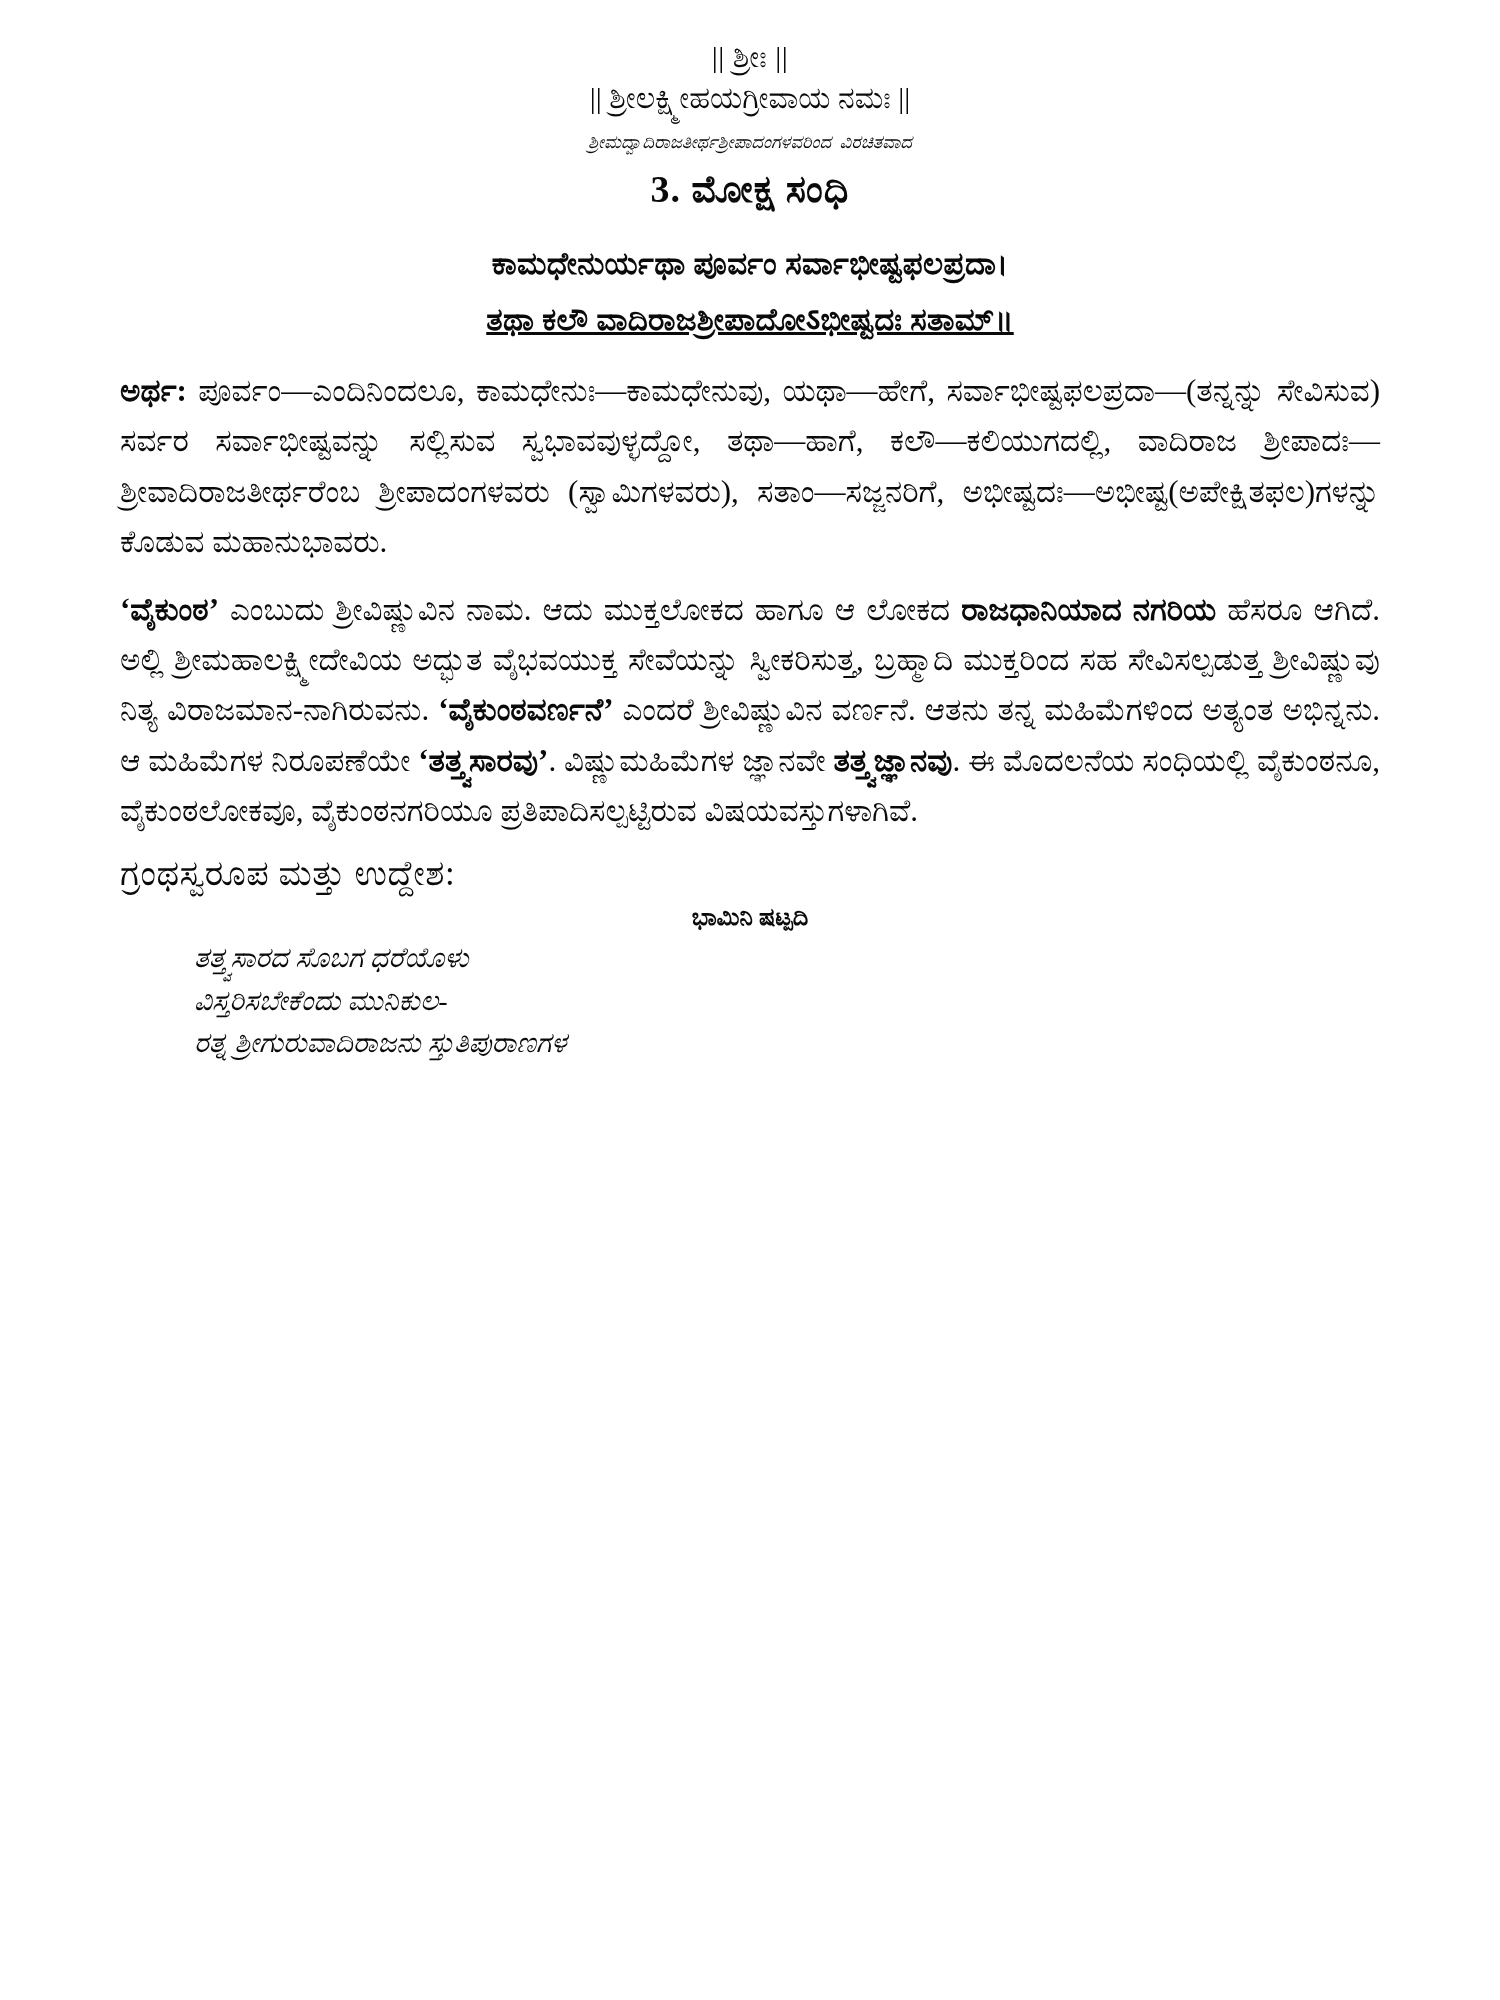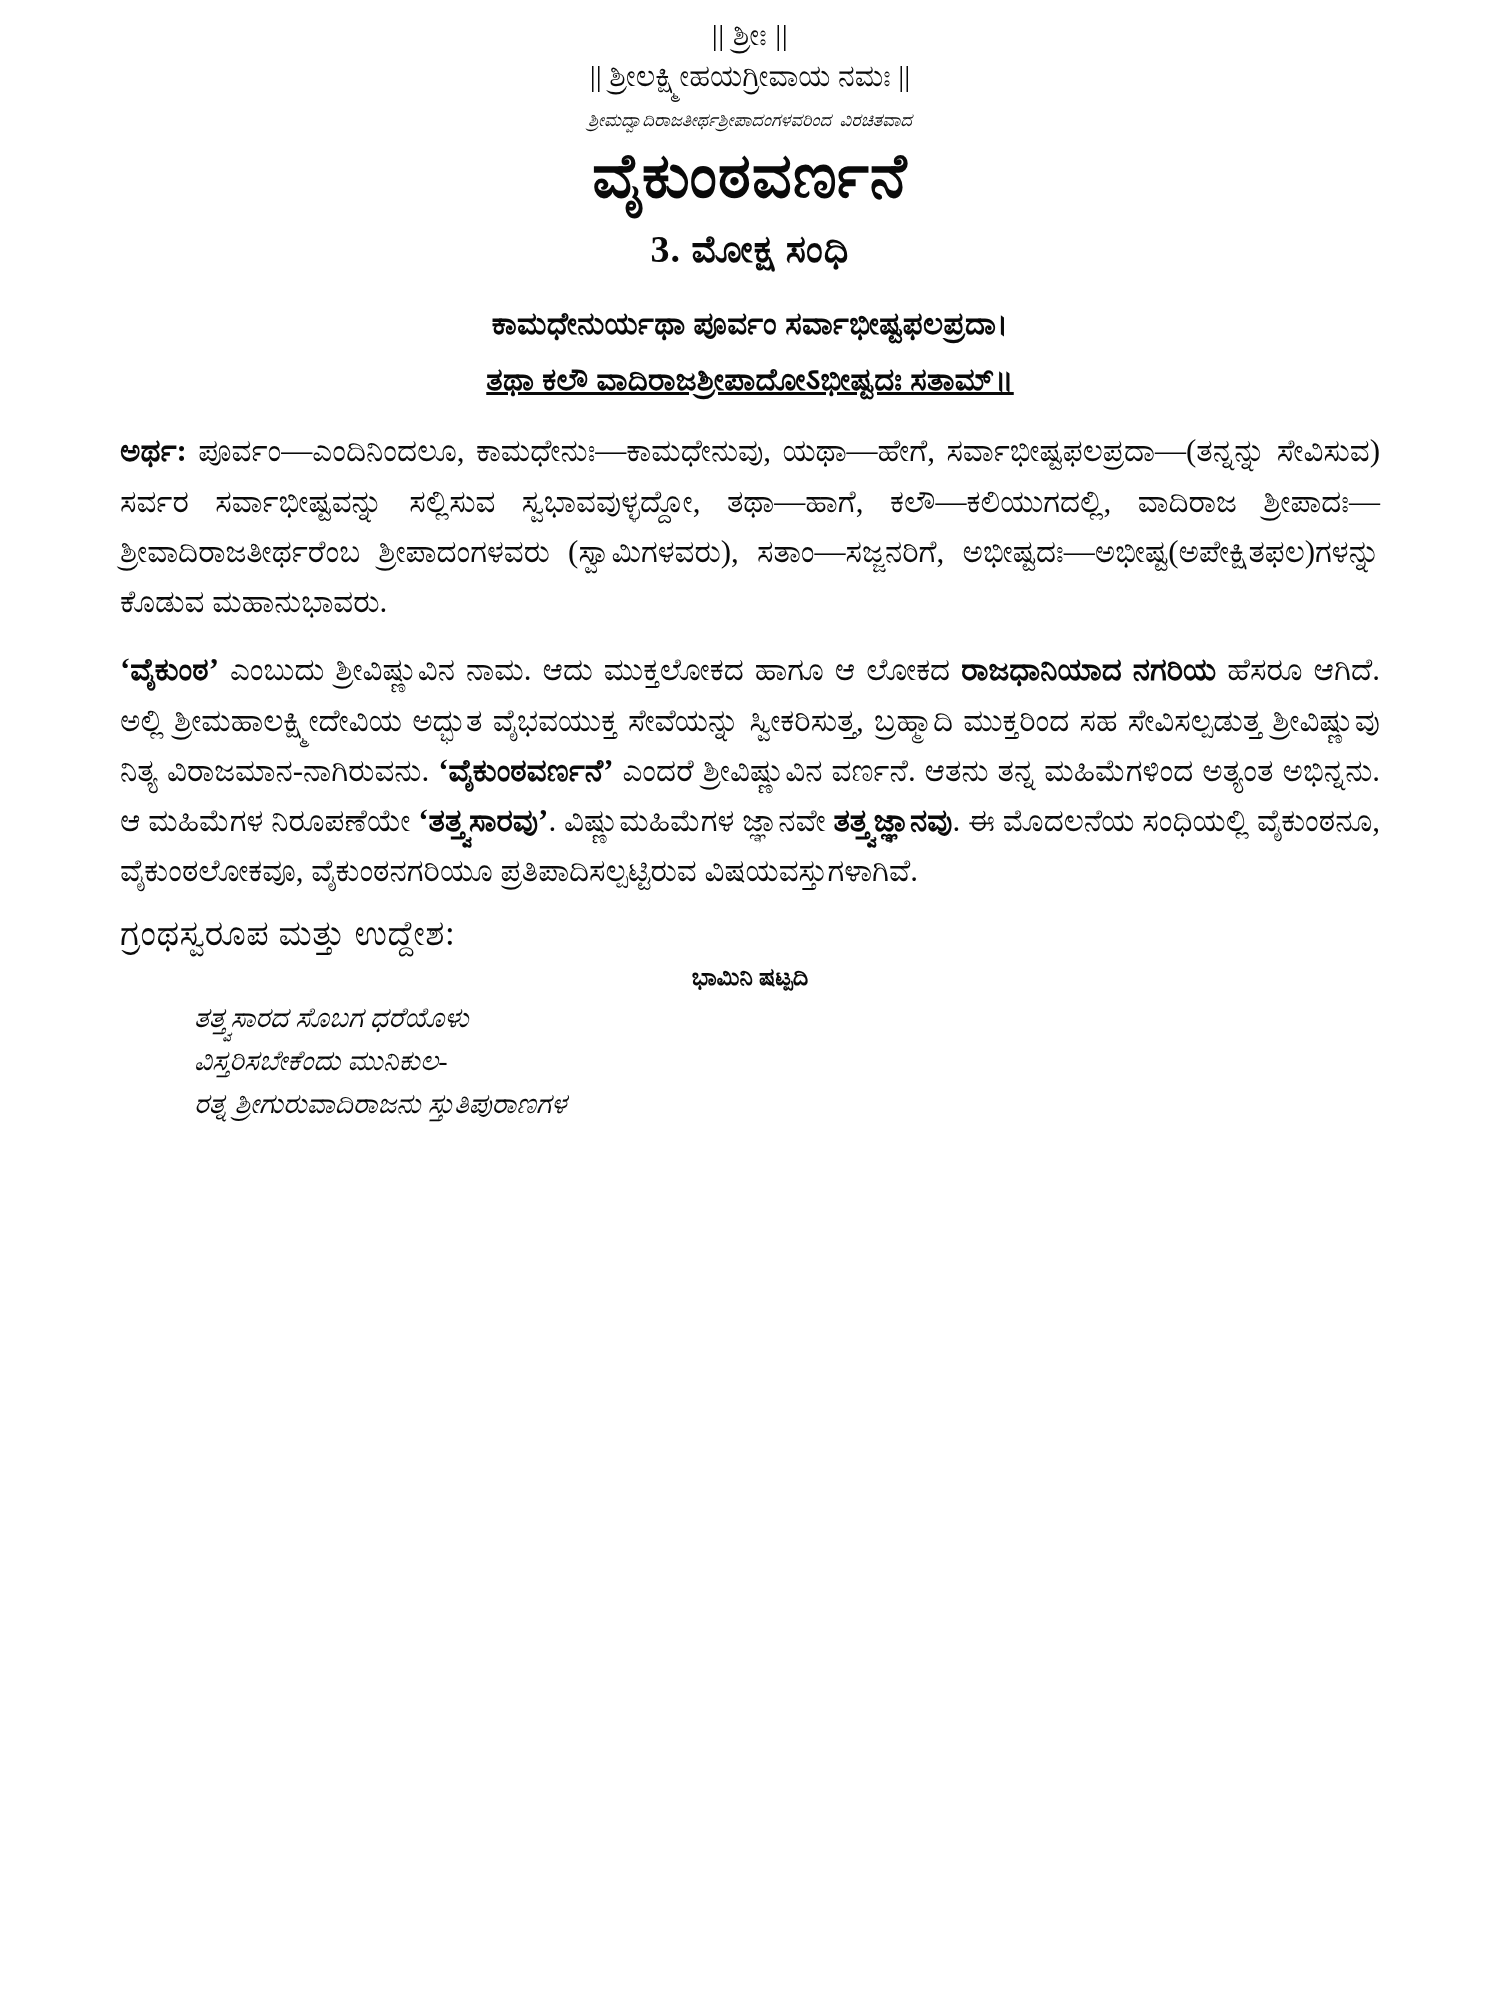--- a/index.html
+++ b/index.html
@@ -12,21 +12,21 @@
     height: 2000px;
     font-family: "Liberation Serif", "DejaVu Serif", serif;
     color: #0a0a0a;
     position: relative;
     overflow: hidden;
   }
   .page {
     width: 1500px;
     height: 1831px;
     box-sizing: border-box;
-    padding: 10px 120px 0 120px;
+    padding: 32px 120px 0 120px;
     position: relative;
   }
 
   .line-center {
     text-align: center;
   }
 
   .invocation-1 {
     font-size: 30px;
     letter-spacing: 0.5px;
@@ -113,21 +113,20 @@
 <body>
 
 <div class="page">
 
   <div class="line-center invocation-1">|| ಶ್ರೀಃ ||</div>
 
   <div class="line-center invocation-2">|| ಶ್ರೀಲಕ್ಷ್ಮೀಹಯಗ್ರೀವಾಯ ನಮಃ ||</div>
 
   <div class="line-center attribution">ಶ್ರೀಮದ್ವಾದಿರಾಜತೀರ್ಥಶ್ರೀಪಾದಂಗಳವರಿಂದ  ವಿರಚಿತವಾದ</div>
 
-  <div class="line-center main-title">ವೈಕುಂಠವರ್ಣನೆ</div>
 
 
   <div class="line-center section-heading">3. ಮೋಕ್ಷ ಸಂಧಿ</div>
 
   <div class="verse">ಕಾಮಧೇನುರ್ಯಥಾ ಪೂರ್ವಂ ಸರ್ವಾಭೀಷ್ಟಫಲಪ್ರದಾ।</div>
   <div class="verse" style="margin-top:-14px;text-decoration:underline;">ತಥಾ ಕಲೌ ವಾದಿರಾಜಶ್ರೀಪಾದೋऽಭೀಷ್ಟದಃ ಸತಾಮ್॥</div>
 
   <div class="body-para first">
     <span class="lbl-bold">ಅರ್ಥ:</span><span> ಪೂರ್ವಂ—ಎಂದಿನಿಂದಲೂ, ಕಾಮಧೇನುಃ—ಕಾಮಧೇನುವು, ಯಥಾ—ಹೇಗೆ, ಸರ್ವಾಭೀಷ್ಟಫಲಪ್ರದಾ—(ತನ್ನನ್ನು ಸೇವಿಸುವ) ಸರ್ವರ ಸರ್ವಾಭೀಷ್ಟವನ್ನು ಸಲ್ಲಿಸುವ ಸ್ವಭಾವವುಳ್ಳದ್ದೋ, ತಥಾ—ಹಾಗೆ, ಕಲೌ—ಕಲಿಯುಗದಲ್ಲಿ, ವಾದಿರಾಜ ಶ್ರೀಪಾದಃ—ಶ್ರೀವಾದಿರಾಜತೀರ್ಥರೆಂಬ ಶ್ರೀಪಾದಂಗಳವರು (ಸ್ವಾಮಿಗಳವರು), ಸತಾಂ—ಸಜ್ಜನರಿಗೆ, ಅಭೀಷ್ಟದಃ—ಅಭೀಷ್ಟ(ಅಪೇಕ್ಷಿತಫಲ)ಗಳನ್ನು ಕೊಡುವ ಮಹಾನುಭಾವರು.</span>
   </div>

